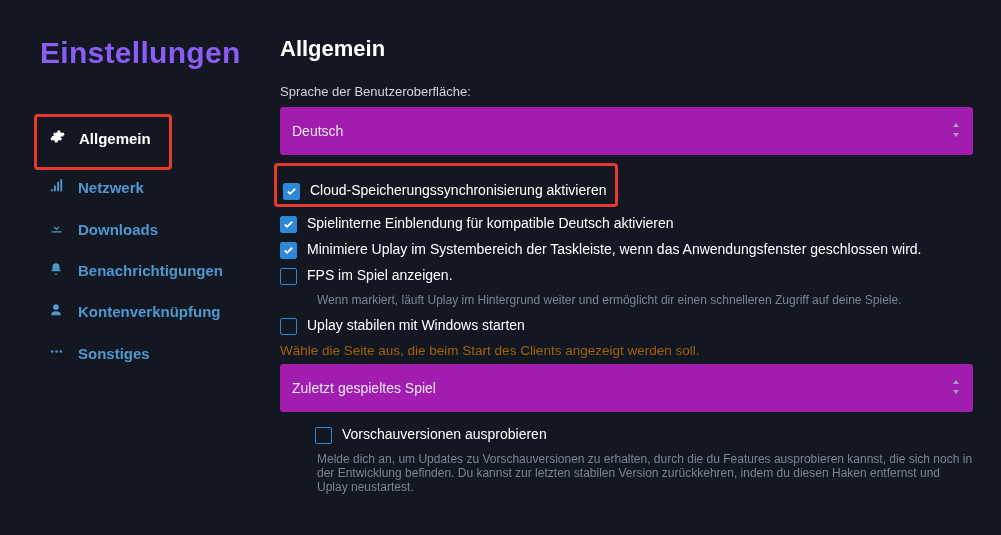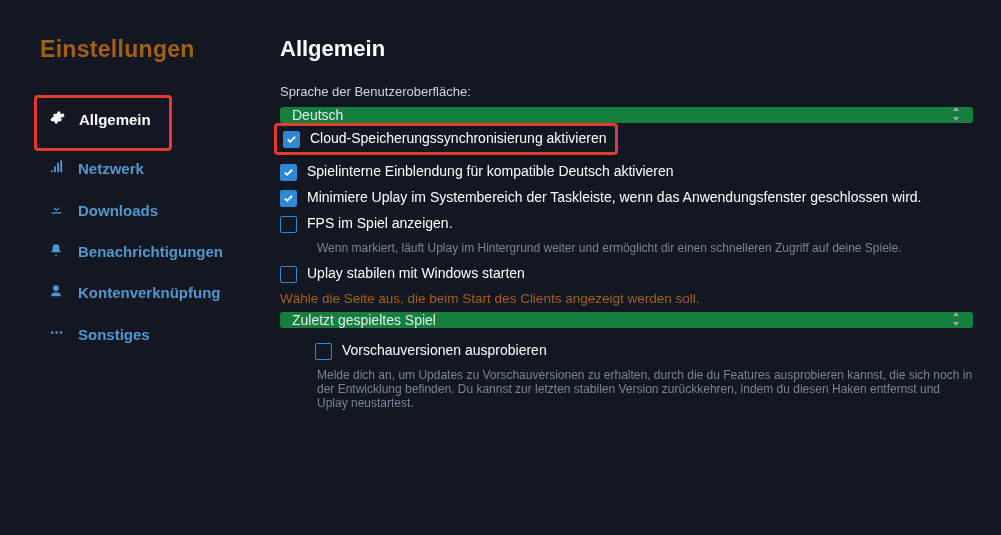--- a/index.html
+++ b/index.html
@@ -11,24 +11,24 @@
     width: 1001px;
     height: 535px;
     overflow: hidden;
   }
   .layout { display: flex; height: 100%; }
   .sidebar {
     width: 280px;
     padding: 36px 0 0 40px;
   }
   .sidebar h1 {
-    color: #a16207;
-    font-size: 23px;
+    color: #8b5cf6;
+    font-size: 30px;
     font-weight: 700;
-    margin-bottom: 32px;
+    margin-bottom: 44px;
     letter-spacing: 0.3px;
   }
   .side-list { list-style: none; }
   .side-item {
     display: flex;
     align-items: center;
     gap: 14px;
     padding: 8px 8px;
     margin-bottom: 8px;
     color: #4f98cf;
@@ -58,30 +58,30 @@
     font-size: 22px;
     font-weight: 700;
     margin-bottom: 22px;
   }
   .section-label {
     font-size: 13px;
     color: #d0d5de;
     margin-bottom: 8px;
   }
   .select {
-    background: #15803d;
+    background: #a21caf;
     color: #e5eaf2;
     border-radius: 3px;
-    padding: 0 12px;
+    padding: 16px 12px;
     display: flex;
     justify-content: space-between;
     align-items: center;
     cursor: pointer;
     font-size: 14px;
-    margin-bottom: 0;
+    margin-bottom: 8px;
   }
   .select .chev {
     color: #9ba5b6;
     font-size: 12px;
     line-height: 1;
   }
   .hint {
     font-size: 12px;
     color: #7a8496;
     margin-bottom: 18px;
@@ -117,21 +117,21 @@
     font-size: 12px;
     color: #7a8496;
     margin: 2px 0 10px 37px;
   }
   .highlight-inline {
     border: 3px solid #e63a2e;
     border-radius: 4px;
     display: inline-flex;
     align-items: flex-start;
     gap: 10px;
-    padding: 4px 8px 4px 6px;
+    padding: 16px 8px 4px 6px;
     margin-left: -6px;
   }
   .spacer-top { margin-top: 14px; padding-left: 35px; }
   .section-label2 {
     font-size: 13.5px;
     color: #a16207;
     margin: 8px 0 6px 0;
   }
   svg.check { width: 11px; height: 11px; }
 </style>

